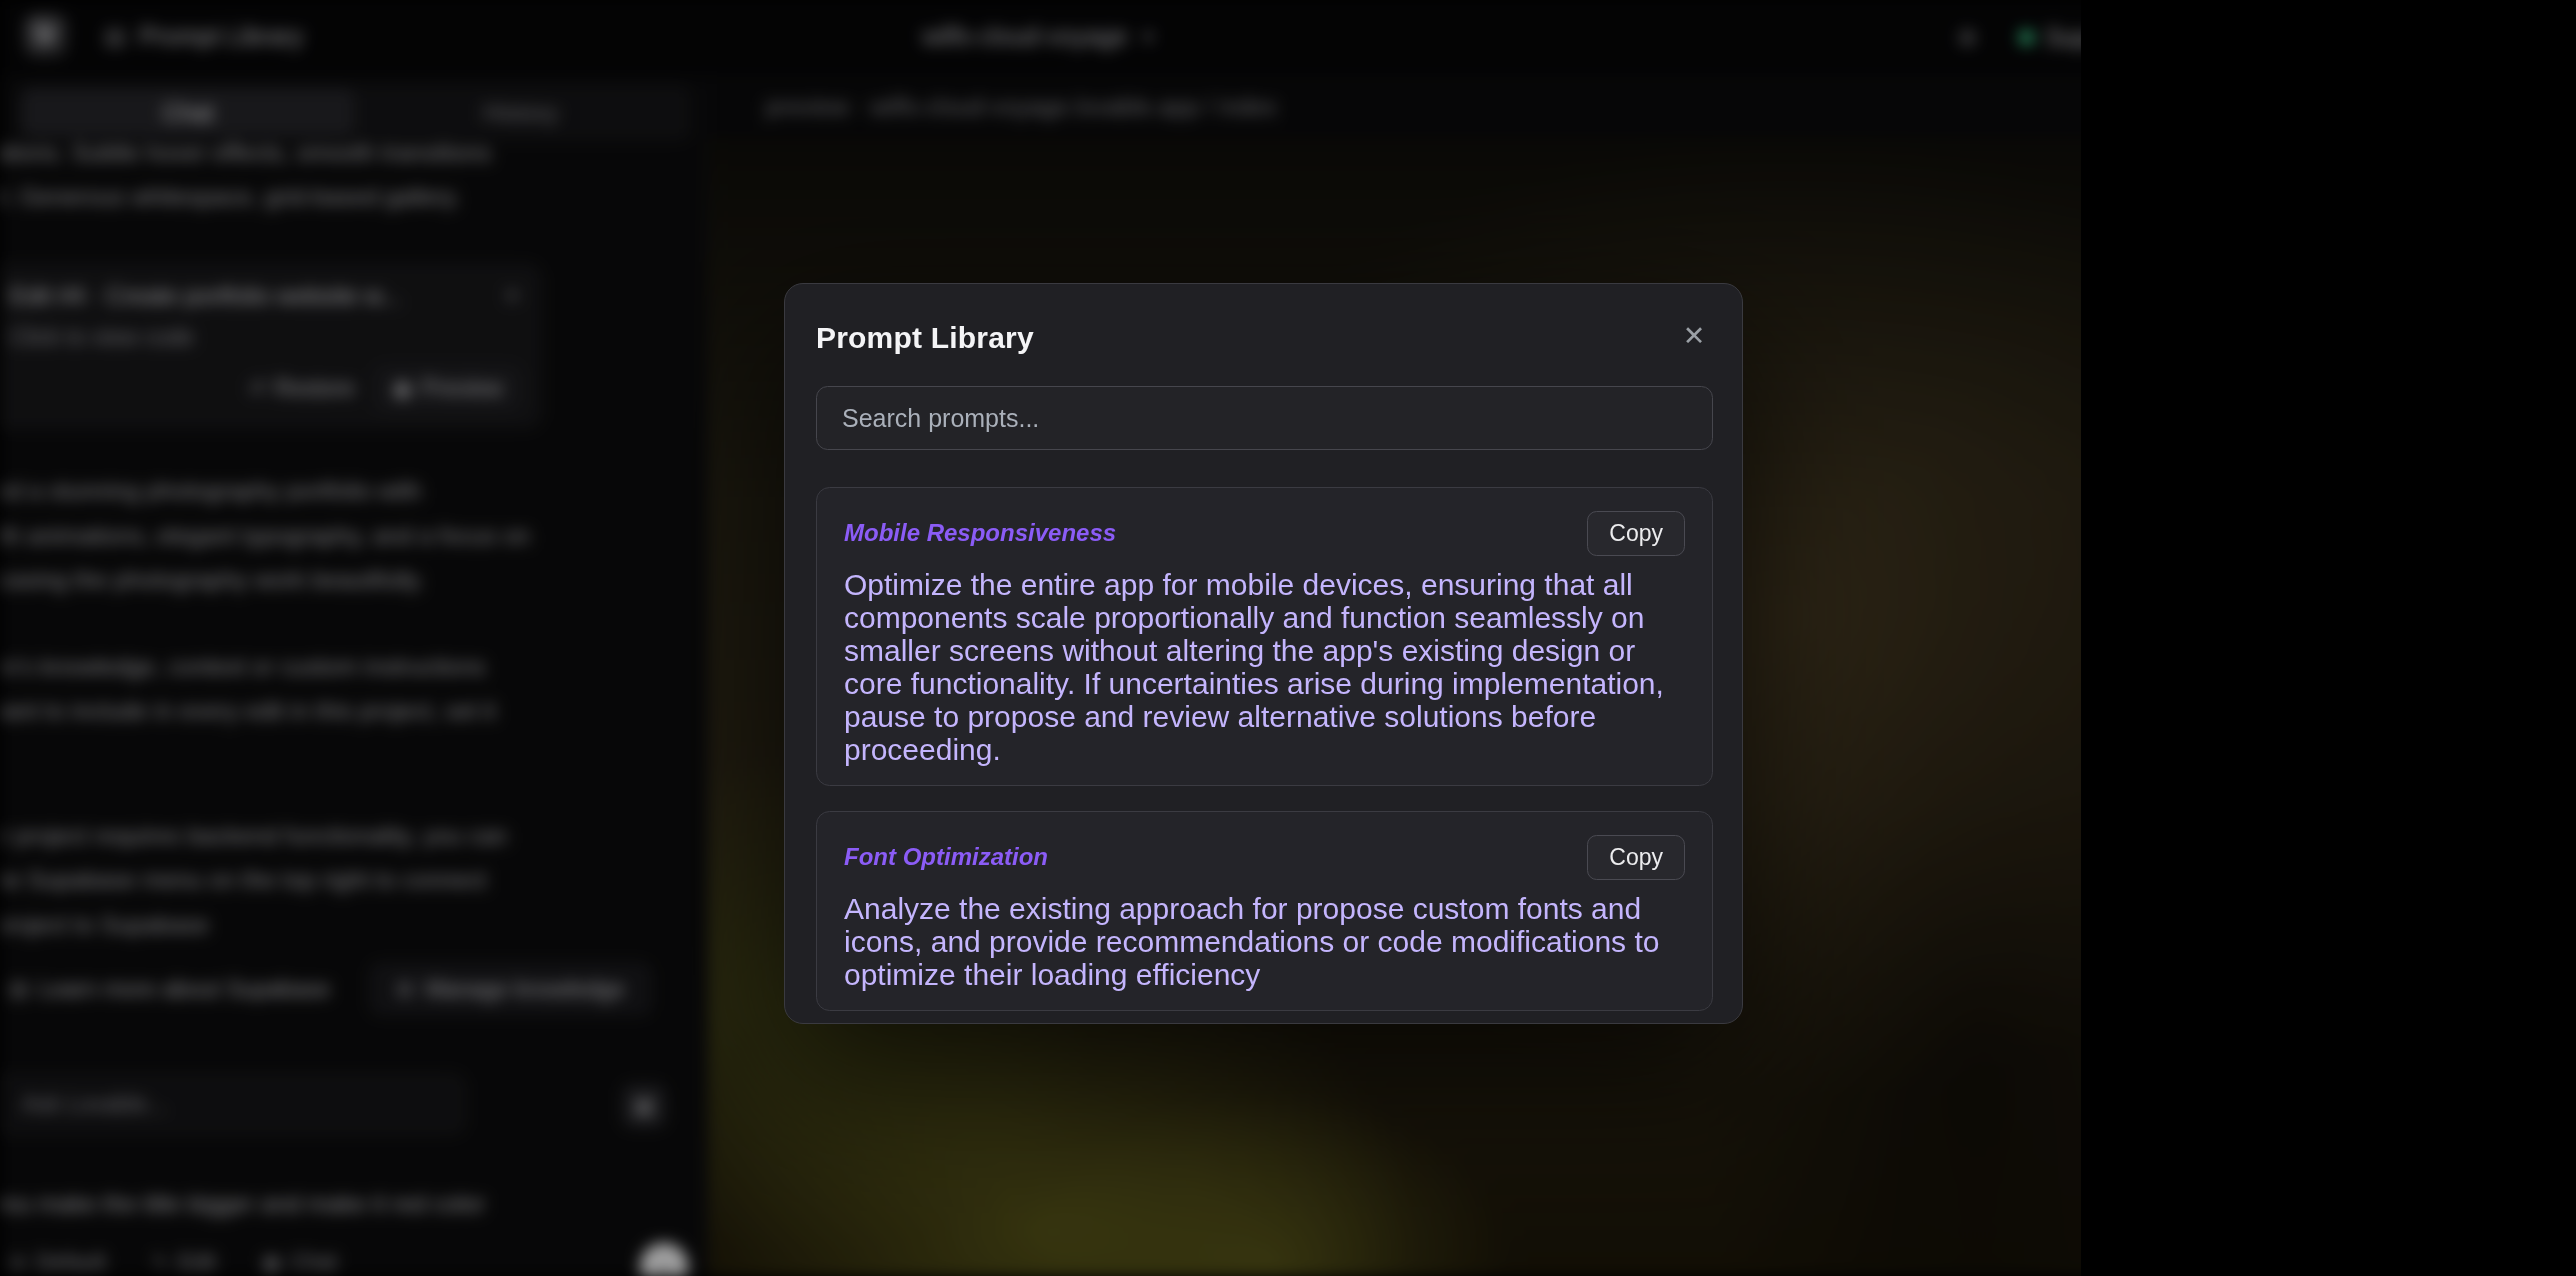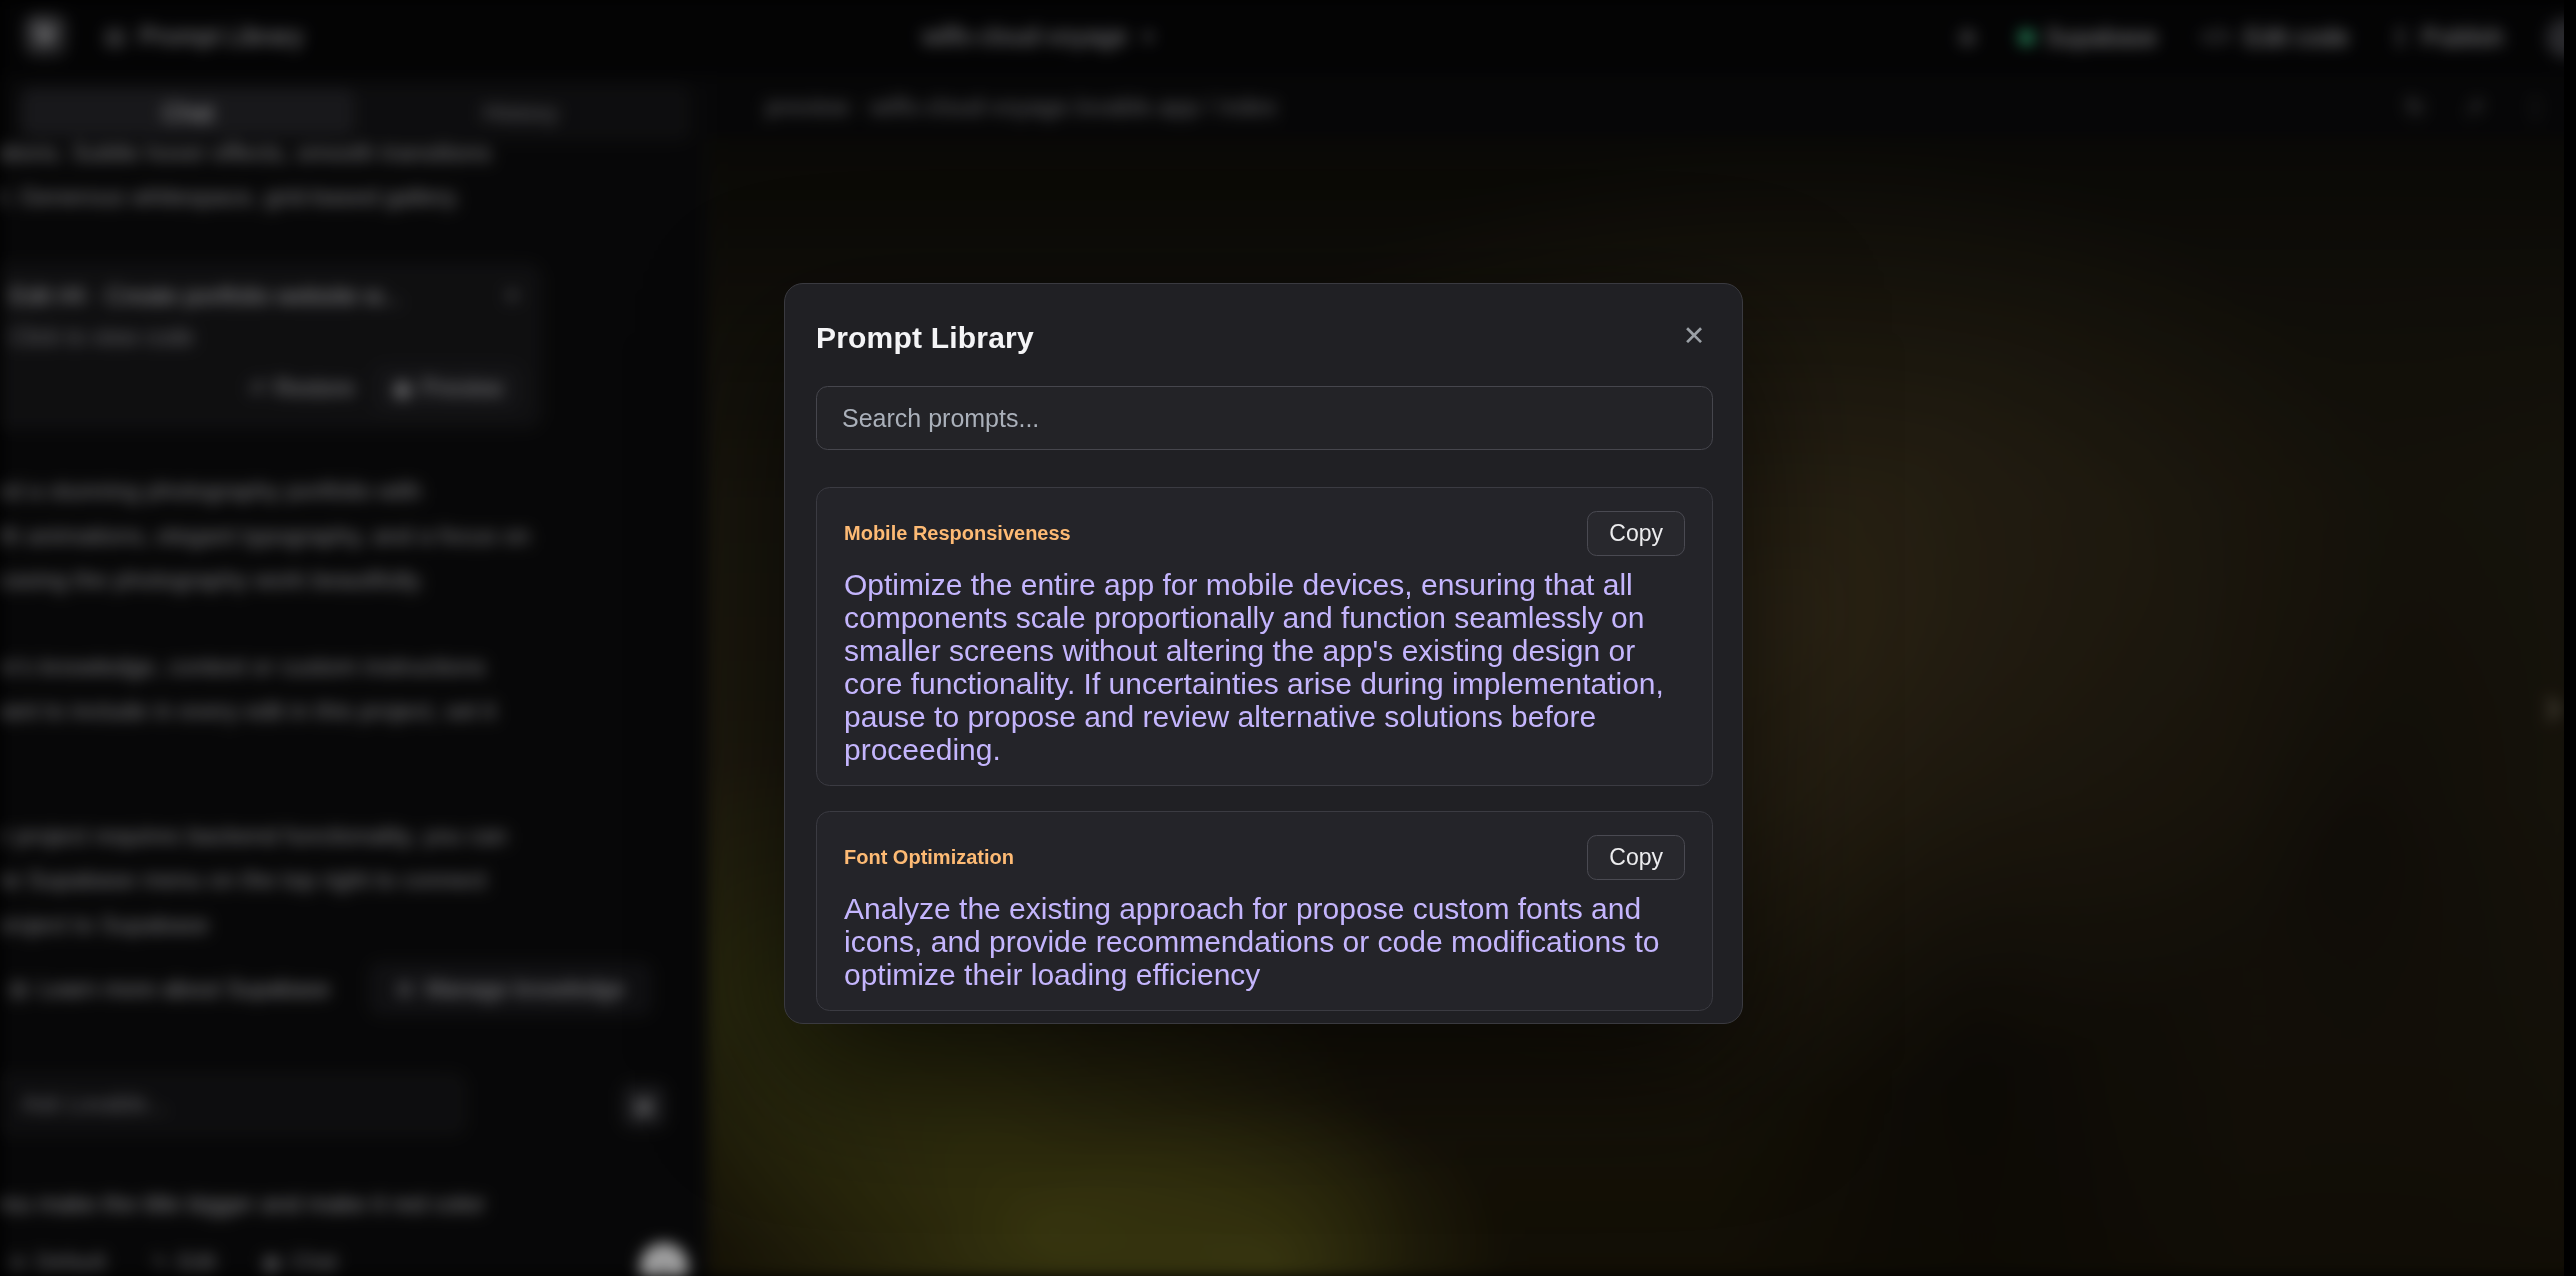--- a/index.html
+++ b/index.html
@@ -1,18 +1,18 @@
 <!DOCTYPE html>
 <html><head>
 <meta charset="utf-8">
 <style>
   * { margin:0; padding:0; box-sizing:border-box; }
   html,body { background:#000; }
   .screen {
-    position:relative; width:2564px; height:1276px; overflow:hidden;
+    position:relative; width:2081px; height:1276px; overflow:hidden;
     font-family:"Liberation Sans", sans-serif; background:#000; color:#ccc;
   }
   
   .app { position:absolute; inset:0; filter:blur(7.7px); }
 
   .topbar { position:absolute; left:0; top:0; width:2576px; height:75px; background:#060607; }
   .logo-mark { position:absolute; left:25px; top:15.4px; width:42px; height:42px; border-radius:9.6px;
     background:radial-gradient(circle at 40% 35%, #6a6a6e, #2a2a2c 75%); display:flex; align-items:center; justify-content:center;
     color:#cfcfd2; font-size:23px; }
   .tb-menu-item { position:absolute; left:104px; top:22px; display:flex; gap:13.5px; align-items:center; }
@@ -82,21 +82,21 @@
     overflow:hidden; padding:0 31px; }
   .modal-head { margin-top:33px; height:42px; display:flex; align-items:center; }
   .modal-title { font-size:30px; font-weight:600; color:#f4f4f6; letter-spacing:0.2px; }
   .modal-close { position:absolute; right:25px; top:29px; width:46px; height:46px; display:flex; align-items:center; justify-content:center; color:#9ba0a6; font-size:27px; cursor:pointer; }
   .search-box { margin-top:27px; height:64px; width:897px; border:1px solid #46464d; background:#232327; border-radius:11.6px; display:flex; align-items:center; }
   .search-box input { width:100%; background:transparent; border:0; outline:0; padding:0 25px; font-size:25px; color:#dfe3e8; font-family:"Liberation Sans", sans-serif; }
   .search-box input::placeholder { color:#aab0ba; opacity:1; }
   .prompt-list { margin-top:37px; display:flex; flex-direction:column; gap:25px; }
   .prompt-card { width:897px; border:1px solid #3b3b42; background:#242429; border-radius:13.5px; padding:19px 27px; }
   .pc-head { height:52px; display:flex; align-items:center; justify-content:space-between; }
-  .pc-title { font-size:20px; font-weight:600; color:#fdba74; }
+  .pc-title { font-size:24px; font-weight:600; color:#8b5cf6;font-style:italic; }
   .copy-btn { border:1px solid #4a4a52; background:rgba(255,255,255,0.02); border-radius:9.6px; padding:8px 21px; font-size:23px; color:#ececee; cursor:pointer; font-family:"Liberation Sans", sans-serif; }
   .pc-desc { margin-top:9px; font-size:30px; line-height:33px; color:#c4b5fd; }
   .prompt-card.stub { height:135px; }
   .prompt-card.stub .pc-head { height:auto; }
 </style>
 </head>
 <body>
 
 <div class="screen">
 

